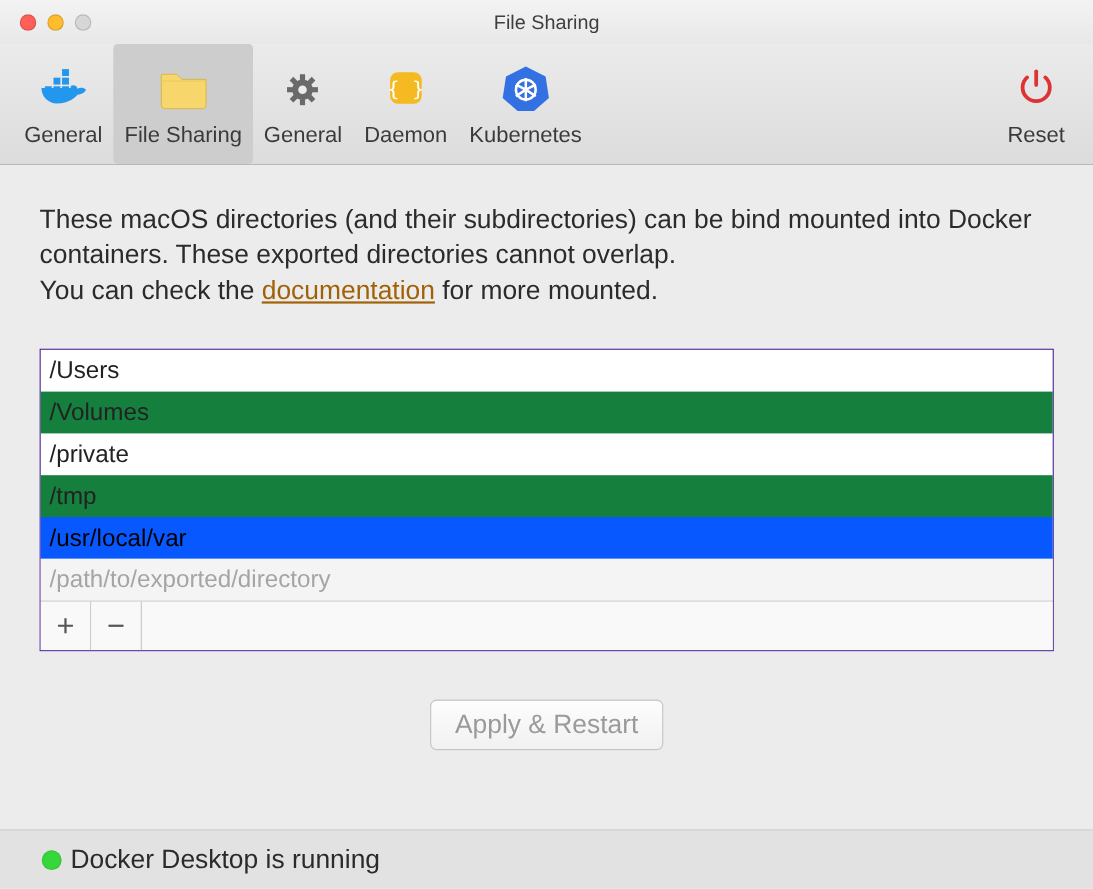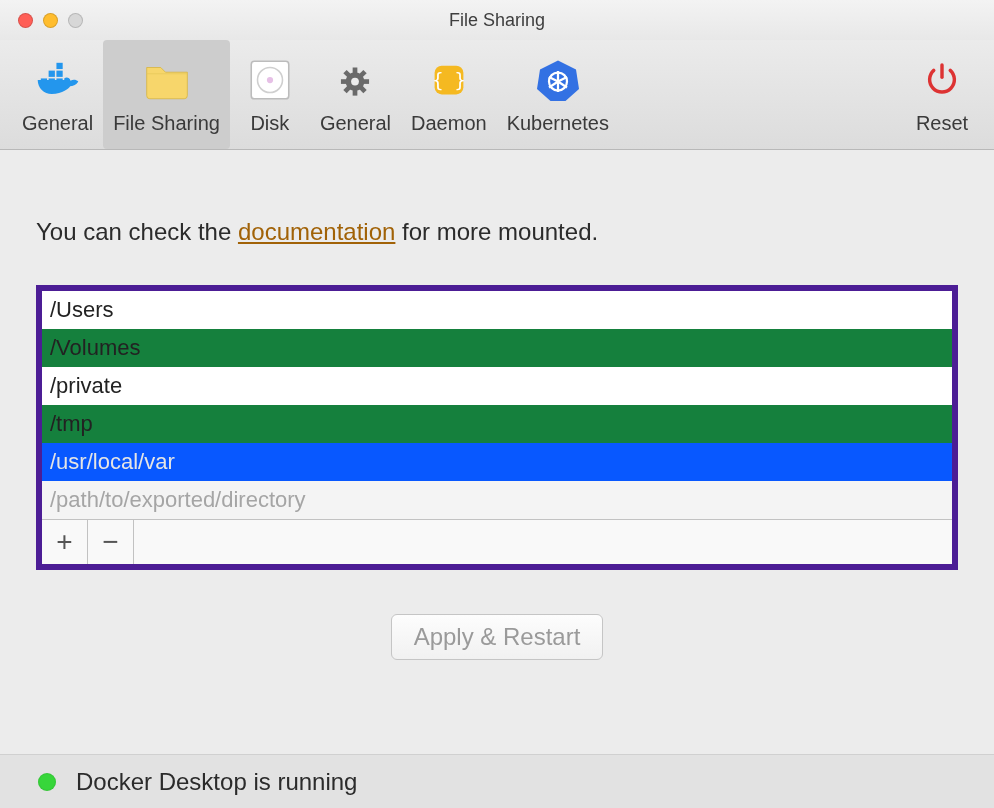--- a/index.html
+++ b/index.html
@@ -72,33 +72,33 @@
     flex-direction: column;
   }
   .descr {
     font-size: 24px;
     line-height: 1.35;
     color: #2b2b2b;
   }
   .descr a { color: #a16207; text-decoration: underline; }
   .listbox {
     margin-top: 36px;
-    border: 6px solid #4c1d95;
+    border: 1px solid #4c1d95;
     background: #fff;
   }
   .listrow {
     height: 38px;
     font-size: 22px;
     padding: 4px 8px;
     display: flex;
     align-items: center;
     color: #222;
   }
   .listrow.alt { background: #15803d; }
-  .listrow.selected { background: #0858ff; color: #e5e5e5; }
+  .listrow.selected { background: #0858ff; color: #000000; }
   .listrow.placeholder { color: #a5a5a5; background:#f4f4f4;justify-content:flex-end;}
   .listrow.placeholder input {
     border:none; background:transparent; font-size:22px; width:100%; color:#333; outline:none;
   }
   .listrow.placeholder input::placeholder { color:#a5a5a5; }
   .list-controls {
     display:flex;
     border-top: 1px solid #c2c2c2;
   }
   .sqbtn {
@@ -122,21 +122,21 @@
     border-radius: 6px;
     color: #9a9a9a;
   }
   .statusbar {
     height: 54px;
     background: #e2e2e2;
     border-top: 1px solid #d0d0d0;
     display:flex;
     align-items:center;
     padding: 0 38px;
-    gap: 20px;
+    gap: 8px;
   }
   .status-dot {
     width: 18px; height: 18px; border-radius: 50%;
     background: #37d63a;
     box-shadow: inset 0 0 2px rgba(0,0,0,0.2);
   }
   .status-text { font-size: 24px; color:#2b2b2b;}
 </style>
 </head>
 <body>
@@ -171,30 +171,20 @@
   <div class="tab selected">
     <div class="icon-wrap">
       <svg viewBox="0 0 64 64" width="50" height="50">
         <path d="M6 16 h18 l6 6 h28 v30 a4 4 0 0 1 -4 4 H10 a4 4 0 0 1 -4 -4 z" fill="#f7d66b" stroke="#d6b33d" stroke-width="1"></path>
         <path d="M6 24 h52" stroke="#e8c85a" stroke-width="1"></path>
       </svg>
     </div>
     <span>File Sharing</span>
   </div>
 
-  <div class="tab">
-    <div class="icon-wrap">
-      <svg viewBox="0 0 64 64" width="50" height="50">
-        <rect x="8" y="8" width="48" height="48" rx="4" fill="#fff" stroke="#bcbcbc" stroke-width="2"></rect>
-        <circle cx="32" cy="32" r="16" fill="none" stroke="#cfcfcf" stroke-width="2"></circle>
-        <circle cx="32" cy="32" r="4" fill="#e6c0e6"></circle>
-      </svg>
-    </div>
-    <span>Disk</span>
-  </div>
 
   <div class="tab">
     <div class="icon-wrap">
       <svg viewBox="0 0 64 64" width="50" height="50">
         <g fill="#6a6a6a">
           <circle cx="32" cy="34" r="12"></circle>
           <circle cx="32" cy="34" r="5" fill="#ececec"></circle>
           <g>
             <rect x="29" y="16" width="6" height="8"></rect>
               <rect x="29" y="44" width="6" height="8"></rect>
@@ -248,21 +238,21 @@
         <path d="M32 10 v18" stroke="#d33" stroke-width="5" stroke-linecap="round" fill="none"></path>
         <path d="M20 18 a18 18 0 1 0 24 0" stroke="#d33" stroke-width="5" fill="none" stroke-linecap="round"></path>
       </svg>
     </div>
     <span>Reset</span>
   </div>
 </div>
 
 <div class="content">
   <div class="descr">
-    <br>
+    <span>These macOS directories (and their subdirectories) can be bind mounted into Docker containers. These exported directories cannot overlap.</span><br>
     <span>You can check the </span><a href="#">documentation</a><span> for more mounted.</span>
   </div>
 
   <div class="listbox">
     <div class="listrow">/Users</div>
     <div class="listrow alt">/Volumes</div>
     <div class="listrow">/private</div>
     <div class="listrow alt">/tmp</div>
     <div class="listrow selected">/usr/local/var</div>
     <div class="listrow placeholder">

